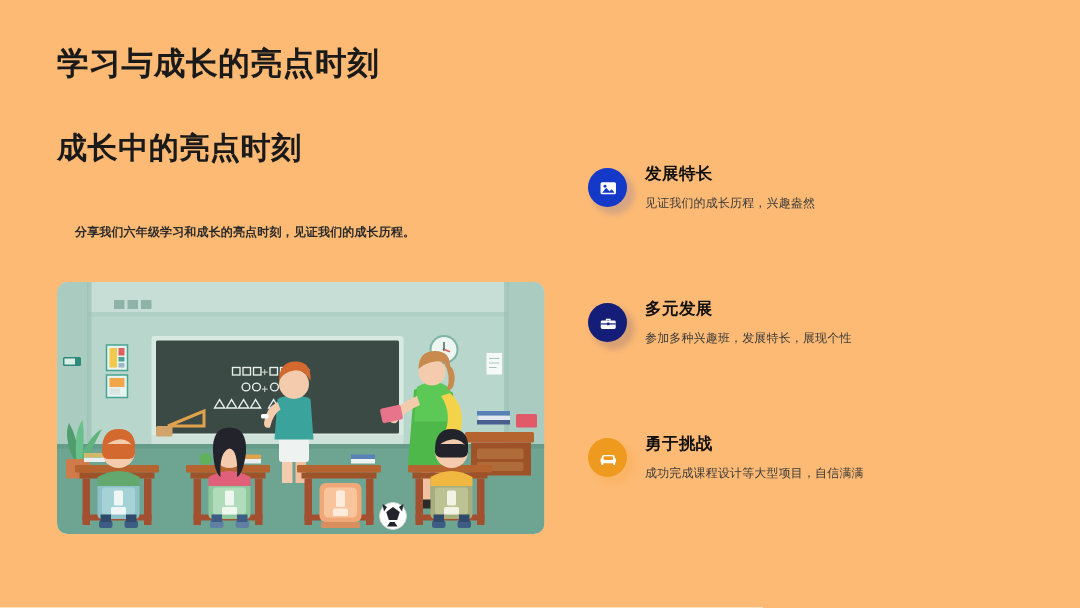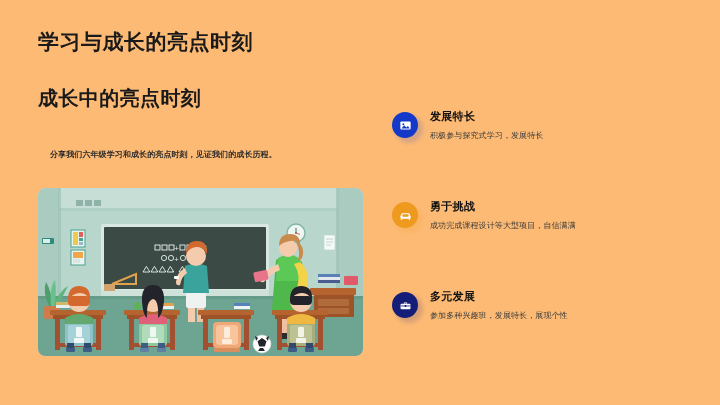--- a/index.html
+++ b/index.html
@@ -395,21 +395,39 @@
         <div class="feature-icon" style="background:#1438c8">
           <svg width="13" height="13" viewBox="0 0 24 24" fill="none" aria-hidden="true">
             <rect x="2.5" y="4.5" width="19" height="15" rx="2" fill="#ffffff"></rect>
             <circle cx="8" cy="9.5" r="1.8" fill="#1438c8"></circle>
             <path d="M4.5 17.5 l5 -6 l4 4.2 l3 -2.6 l3.2 4.4 z" fill="#1438c8"></path>
           </svg>
         </div>
       </div>
       <div class="feature-text">
         <div class="feature-title">发展特长</div>
-        <div class="feature-desc">积极参与探究式学习，发展特长</div>
+        <div class="feature-desc">见证我们的成长历程，兴趣盎然</div>
+      </div>
+    </div>
+
+    <div class="feature-item">
+      <div class="feature-icon-wrap">
+        <div class="feature-icon-glow" style="background:#141e78"></div>
+        <div class="feature-icon" style="background:#141e78">
+          <svg width="13" height="13" viewBox="0 0 24 24" fill="none" aria-hidden="true">
+            <path d="M9 6.5 h6 v2.4 h-1.8 v-0.9 h-2.4 v0.9 h-1.8 z" fill="#ffffff"></path>
+            <rect x="2.8" y="8.6" width="18.4" height="10.4" rx="1.8" fill="#ffffff"></rect>
+            <rect x="2.8" y="12.1" width="18.4" height="1.5" fill="#141e78"></rect>
+            <rect x="10.5" y="11" width="3" height="3.6" rx="0.7" fill="#141e78"></rect>
+          </svg>
+        </div>
+      </div>
+      <div class="feature-text">
+        <div class="feature-title">多元发展</div>
+        <div class="feature-desc">参加多种兴趣班，发展特长，展现个性</div>
       </div>
     </div>
 
     <div class="feature-item">
       <div class="feature-icon-wrap">
         <div class="feature-icon-glow" style="background:#ee9a1e"></div>
         <div class="feature-icon" style="background:#ee9a1e">
           <svg width="13" height="13" viewBox="0 0 24 24" fill="none" aria-hidden="true">
             <path d="M4 11 q0 -3 2.5 -3 h11 q2.5 0 2.5 3 v2 h-16 z" fill="#ffffff"></path>
             <rect x="2.5" y="11.5" width="19" height="6.5" rx="2.2" fill="#ffffff"></rect>
@@ -418,32 +436,14 @@
             <rect x="18" y="17.6" width="2.6" height="2.6" rx="0.8" fill="#ffffff"></rect>
           </svg>
         </div>
       </div>
       <div class="feature-text">
         <div class="feature-title">勇于挑战</div>
         <div class="feature-desc">成功完成课程设计等大型项目，自信满满</div>
       </div>
     </div>
 
-    <div class="feature-item">
-      <div class="feature-icon-wrap">
-        <div class="feature-icon-glow" style="background:#141e78"></div>
-        <div class="feature-icon" style="background:#141e78">
-          <svg width="13" height="13" viewBox="0 0 24 24" fill="none" aria-hidden="true">
-            <path d="M9 6.5 h6 v2.4 h-1.8 v-0.9 h-2.4 v0.9 h-1.8 z" fill="#ffffff"></path>
-            <rect x="2.8" y="8.6" width="18.4" height="10.4" rx="1.8" fill="#ffffff"></rect>
-            <rect x="2.8" y="12.1" width="18.4" height="1.5" fill="#141e78"></rect>
-            <rect x="10.5" y="11" width="3" height="3.6" rx="0.7" fill="#141e78"></rect>
-          </svg>
-        </div>
-      </div>
-      <div class="feature-text">
-        <div class="feature-title">多元发展</div>
-        <div class="feature-desc">参加多种兴趣班，发展特长，展现个性</div>
-      </div>
-    </div>
-
   </div>
 </div>
 
 </body></html>

